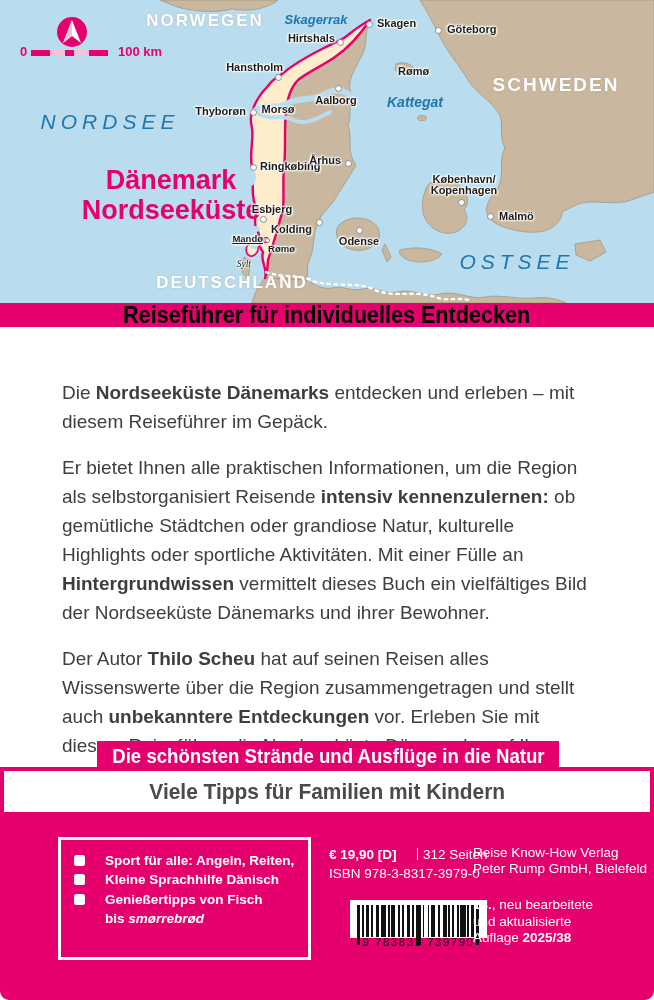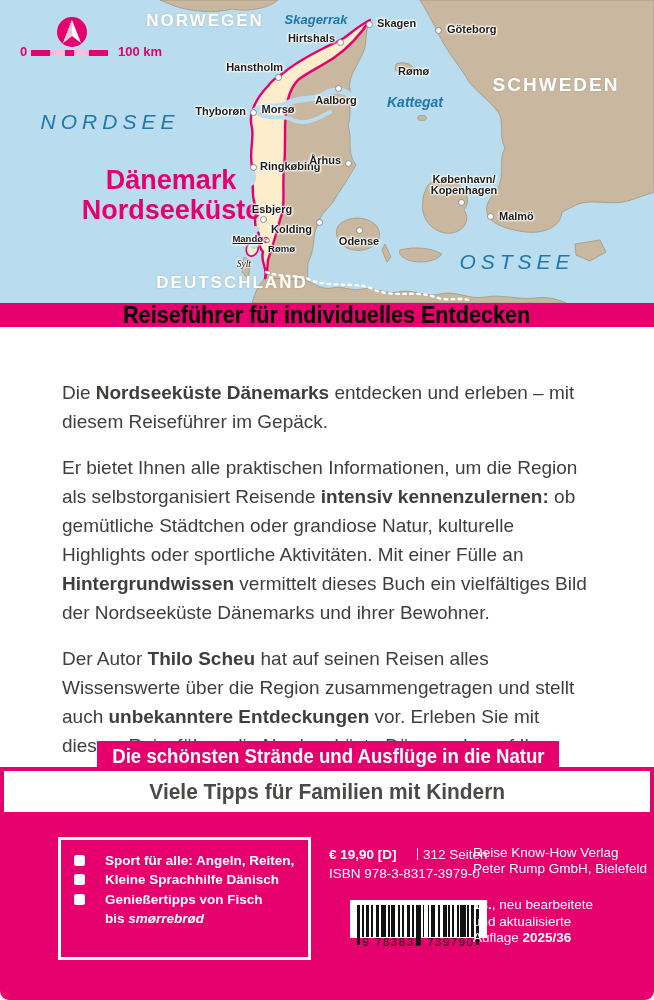--- a/index.html
+++ b/index.html
@@ -260,16 +260,16 @@
           <i style="width: 3.46479px; display: block;"></i>
           <s style="width: 1.73239px; display: block; height: 1px;"></s>
           <i class="g" style="width: 3.46479px; display: block;"></i>
         </div>
       <div class="barcode-digits">9 783831 739790</div>
     </div>
 
     <div class="edition">
         <div><span class="b">13.</span><span>, neu bearbeitete</span></div>
         <div><span>und aktualisierte</span></div>
-        <div><span>Auflage </span><span class="b">2025/36</span></div>
+        <div><span>Auflage </span><span class="b">2025/38</span></div>
       </div>
   </div>
 </div>
 
 </body></html>

